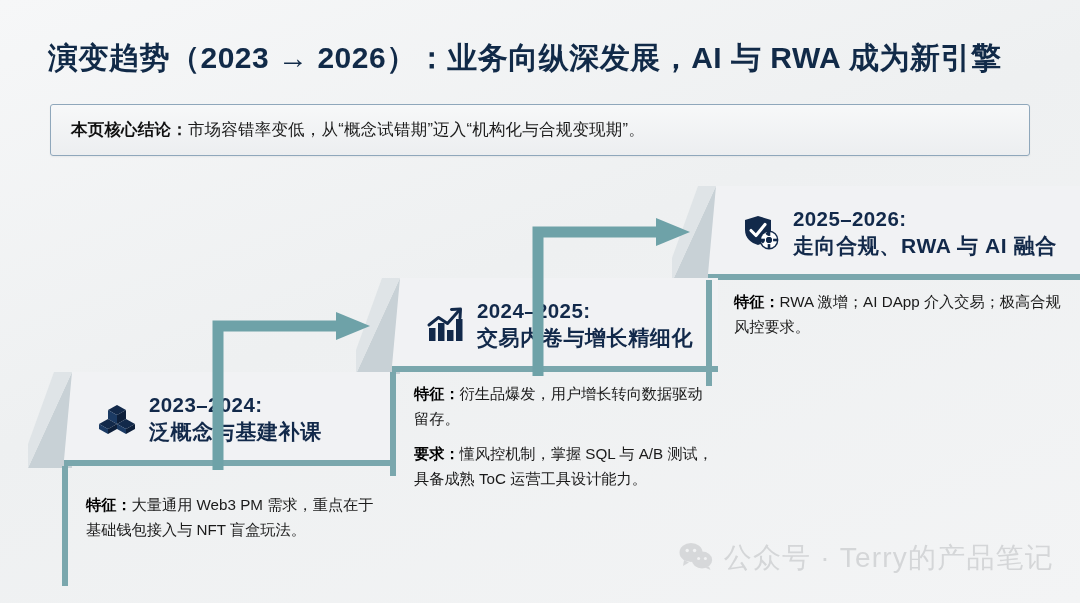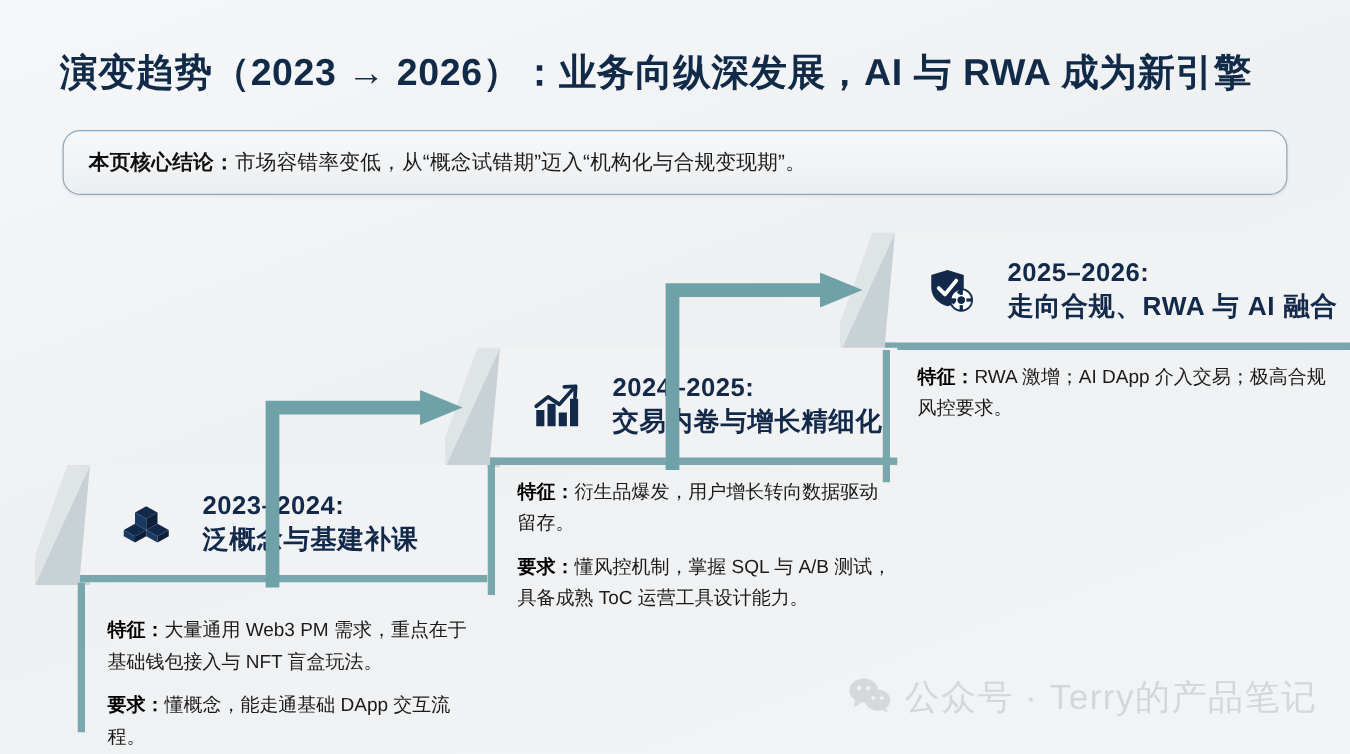--- a/index.html
+++ b/index.html
@@ -37,21 +37,21 @@
   }
 
   
   #conclusion-box {
     position: absolute;
     left: 50px;
     top: 104px;
     width: 980px;
     height: 52px;
     border: 1.6px solid #8fa7bb;
-    border-radius: 14px;
+    border-radius: 3px;
     background: linear-gradient(180deg, #f7f8f9 0%, #eceef0 100%);
     display: flex;
     align-items: center;
     padding: 0 20px;
     box-shadow: 0 1px 2px rgba(0,0,0,.05);
   }
   #conclusion-box .ctext {
     font-size: 16.5px;
     color: #1b1b1b;
     letter-spacing: .2px;
@@ -80,21 +80,21 @@
     top: 0;
     height: 94px;
   }
   .plate-bg { position: absolute; inset: 0; }
   .plate-bg svg { display: block; width: 100%; height: 100%; }
   .plate-inner {
     position: absolute;
     inset: 0;
     display: flex;
     align-items: center;
-    gap: 26px;
+    gap: 13px;
     padding-left: 34px;
   }
   .step-icon { flex: 0 0 auto; line-height: 0; }
   .step-head { line-height: 1.28; }
   .step-years {
     font-size: 20.5px;
     font-weight: 700;
     color: #12294a;
     letter-spacing: .4px;
   }
@@ -281,23 +281,20 @@
         <span class="step-head">
           <div class="step-years">2023–2024:</div>
           <div class="step-name">泛概念与基建补课</div>
         </span>
       </div>
     </div>
     <div class="body-box" style="left:36px; top:94px; width:326px; height:120px; border:none; background:transparent; padding:10px 4px 0 22px;margin-top:17px;">
       <div class="para">
         <b>特征：</b><span>大量通用 Web3 PM 需求，重点在于基础钱包接入与 NFT 盲盒玩法。</span>
       </div>
-      <div class="para">
-        <b>要求：</b><span>懂概念，能走通基础 DApp 交互流程。</span>
-      </div>
     </div>
   </div>
 
   <div class="connector" style="left:62px; top:466px;">
     <svg width="6" height="120">
         <rect width="6" height="120" fill="#7aa7ad"></rect>
       </svg>
   </div>
   <div class="connector" style="left:390px; top:372px;">
     <svg width="6" height="104">

